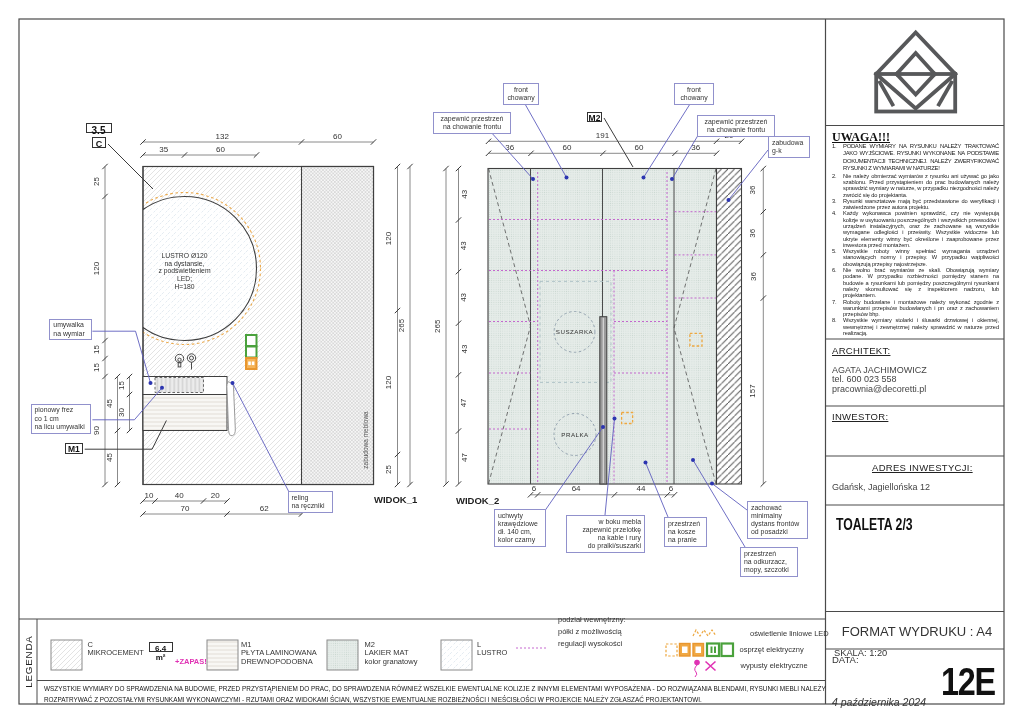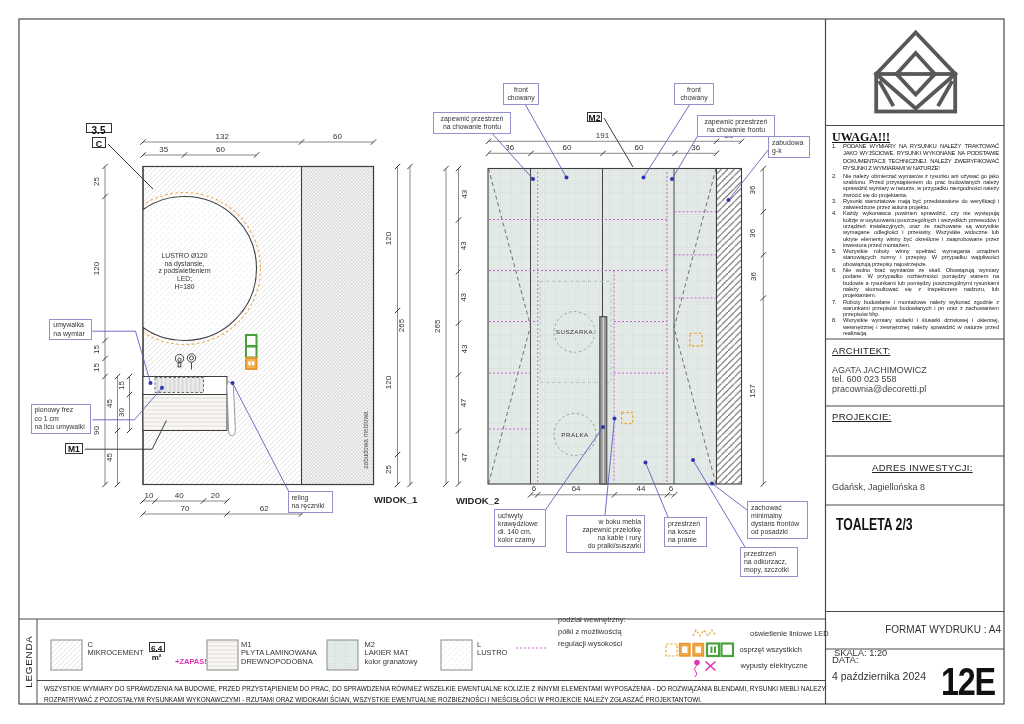--- a/index.html
+++ b/index.html
@@ -409,51 +409,51 @@
 <div style="position:relative;padding-left:11px;text-align:justify;font-size:5.7px;line-height:6.3px;letter-spacing:-0.1px;"><span style="position:absolute;left:0;">4.</span>Każdy wykonawca powinien sprawdzić, czy nie występują kolizje w usytuowaniu poszczególnych i wszystkich przewodów i urządzeń instalacyjnych, oraz że zachowane są wszystkie wymagane odległości i prześwity. Wszystkie widoczne lub ukryte elementy winny być określone i zaaprobowane przez inwestora przed montażem.</div>
 <div style="position:relative;padding-left:11px;text-align:justify;font-size:5.7px;line-height:6.3px;letter-spacing:-0.1px;"><span style="position:absolute;left:0;">5.</span>Wszystkie roboty winny spełniać wymagania urządzeń stanowiących normy i przepisy. W przypadku wątpliwości obowiązują przepisy najostrzejsze.</div>
 <div style="position:relative;padding-left:11px;text-align:justify;font-size:5.7px;line-height:6.3px;letter-spacing:-0.1px;"><span style="position:absolute;left:0;">6.</span>Nie wolno brać wymiarów ze skali. Obowiązują wymiary podane. W przypadku rozbieżności pomiędzy stanem na budowie a rysunkami lub pomiędzy poszczególnymi rysunkami należy skonsultować się z inspektorem nadzoru, lub projektantem.</div>
 <div style="position:relative;padding-left:11px;text-align:justify;font-size:5.7px;line-height:6.3px;letter-spacing:-0.1px;"><span style="position:absolute;left:0;">7.</span>Roboty budowlane i montażowe należy wykonać zgodnie z warunkami przepisów budowlanych i pn oraz z zachowaniem przepisów bhp.</div>
 <div style="position:relative;padding-left:11px;text-align:justify;font-size:5.7px;line-height:6.3px;letter-spacing:-0.1px;"><span style="position:absolute;left:0;">8.</span>Wszystkie wymiary stolarki i ślusarki drzwiowej i okiennej, wewnętrznej i zewnętrznej należy sprawdzić w naturze przed realizacją.</div>
 </div>
 
 <div style="position:absolute;left:832px;top:345px;font-size:9.5px;color:#222;text-decoration:underline;letter-spacing:0.3px;">ARCHITEKT:</div>
 <div style="position:absolute;left:832px;top:366px;font-size:9px;color:#444;line-height:9.3px;">AGATA JACHIMOWICZ<br>tel. 600 023 558<br>pracownia@decoretti.pl</div>
 
-<div style="position:absolute;left:832px;top:411px;font-size:9.5px;color:#222;text-decoration:underline;letter-spacing:0.3px;">PROJEKCIE:</div>
+<div style="position:absolute;left:832px;top:411px;font-size:9.5px;color:#222;text-decoration:underline;letter-spacing:0.3px;">INWESTOR:</div>
 
 <div style="position:absolute;left:832px;top:461.5px;font-size:9.5px;color:#222;text-decoration:underline;letter-spacing:0.3px;margin-left:40px;">ADRES INWESTYCJI:</div>
-<div style="position:absolute;left:832px;top:482px;font-size:9px;color:#444;">Gdańsk, Jagiellońska 8</div>
+<div style="position:absolute;left:832px;top:482px;font-size:9px;color:#444;">Gdańsk, Jagiellońska 12</div>
 
 <div style="position:absolute;left:836px;top:514.5px;font-size:17px;font-weight:bold;color:#111;transform:scaleX(0.72);transform-origin:left top;white-space:nowrap;">TOALETA 2/3</div>
 
 <div style="position:absolute;left:834px;top:648px;font-size:9.3px;color:#333;">SKALA: 1:20</div>
-<div style="position:absolute;left:833px;top:624px;width:168px;font-size:10px;color:#333;text-align:right;">FORMAT WYDRUKU&nbsp;: A4</div>
+<div style="position:absolute;left:833px;top:624px;width:168px;font-size:13px;color:#333;text-align:center;">FORMAT WYDRUKU&nbsp;: A4</div>
 
 <div style="position:absolute;left:832px;top:654px;font-size:9.5px;color:#333;">DATA:</div>
-<div style="position:absolute;left:832px;top:670px;font-size:10.5px;color:#333;">4 października 2024</div>
+<div style="position:absolute;left:832px;top:696px;font-size:10.5px;color:#333;font-style:italic;">4 października 2024</div>
 
 <div style="position:absolute;left:941px;top:661.5px;font-size:39px;font-weight:bold;color:#111;letter-spacing:-1.5px;line-height:1;transform:scaleX(0.83);transform-origin:left top;">12E</div>
 
 <div style="position:absolute;left:19.5px;top:656px;font-size:9.8px;color:#222;letter-spacing:0.8px;transform:rotate(-90deg);transform-origin:center;width:60px;text-align:center;margin-left:-22px;">LEGENDA</div>
 
 <div style="position:absolute;font-size:7.5px;color:#333;line-height:8.3px;left:87.5px;top:641px;">C<br>MIKROCEMENT</div>
 
-<div class="lb" style="left:148.6px;top:642px;width:16px;height:10px;font-size:8px;">6.4 m²</div>
+<div class="lb" style="left:148.6px;top:642px;width:24px;height:10px;font-size:8px;">6.4 m²</div>
 <div style="position:absolute;left:151px;top:656.5px;font-size:7.5px;color:#e032b4;font-weight:bold;margin-left:24px;">+ZAPAS!</div>
 
 <div style="position:absolute;font-size:7.5px;color:#333;line-height:8.3px;left:241px;top:641px;">M1<br>PŁYTA LAMINOWANA<br>DREWNOPODOBNA</div>
 
 <div style="position:absolute;font-size:7.5px;color:#333;line-height:8.3px;left:364.5px;top:641px;">M2<br>LAKIER MAT<br>kolor granatowy</div>
 
 <div style="position:absolute;font-size:7.5px;color:#333;line-height:8.3px;left:477px;top:641px;">L<br>LUSTRO</div>
 
 <div style="position:absolute;font-size:7.5px;color:#333;line-height:8.3px;left:558px;top:614px;line-height:12px;">podział wewnętrzny:<br>półki z możliwością<br>regulacji wysokości</div>
 
 <div style="position:absolute;font-size:7.5px;color:#333;line-height:8.3px;left:750px;top:629.5px;">oświetlenie liniowe LED</div>
 
-<div style="position:absolute;font-size:7.5px;color:#333;line-height:8.3px;left:739.5px;top:646px;">osprzęt wszystkich</div>
+<div style="position:absolute;font-size:7.5px;color:#333;line-height:8.3px;left:739.5px;top:646px;">osprzęt elektryczny</div>
 
 <div style="position:absolute;font-size:7.5px;color:#333;line-height:8.3px;left:740.5px;top:661.5px;">wypusty elektryczne</div>
 
 <div style="position:absolute;left:44px;top:685px;font-size:6.4px;color:#151515;letter-spacing:0px;white-space:nowrap;">WSZYSTKIE WYMIARY DO SPRAWDZENIA NA BUDOWIE, PRZED PRZYSTĄPIENIEM DO PRAC, DO SPRAWDZENIA RÓWNIEŻ WSZELKIE EWENTUALNE KOLIZJE Z INNYMI ELEMENTAMI WYPOSAŻENIA - DO ROZWIĄZANIA BLENDAMI, RYSUNKI MEBLI NALEŻY</div>
 <div style="position:absolute;left:44px;top:695.5px;font-size:6.4px;color:#151515;letter-spacing:0px;white-space:nowrap;">ROZPATRYWAĆ Z POZOSTAŁYMI RYSUNKAMI WYKONAWCZYMI - RZUTAMI ORAZ WIDOKAMI ŚCIAN, WSZYSTKIE EWENTUALNE ROZBIEŻNOŚCI I NIEŚCISŁOŚCI W PROJEKCIE NALEŻY ZGŁASZAĆ PROJEKTANTOWI.</div>
 </div>
 
 </body></html>

